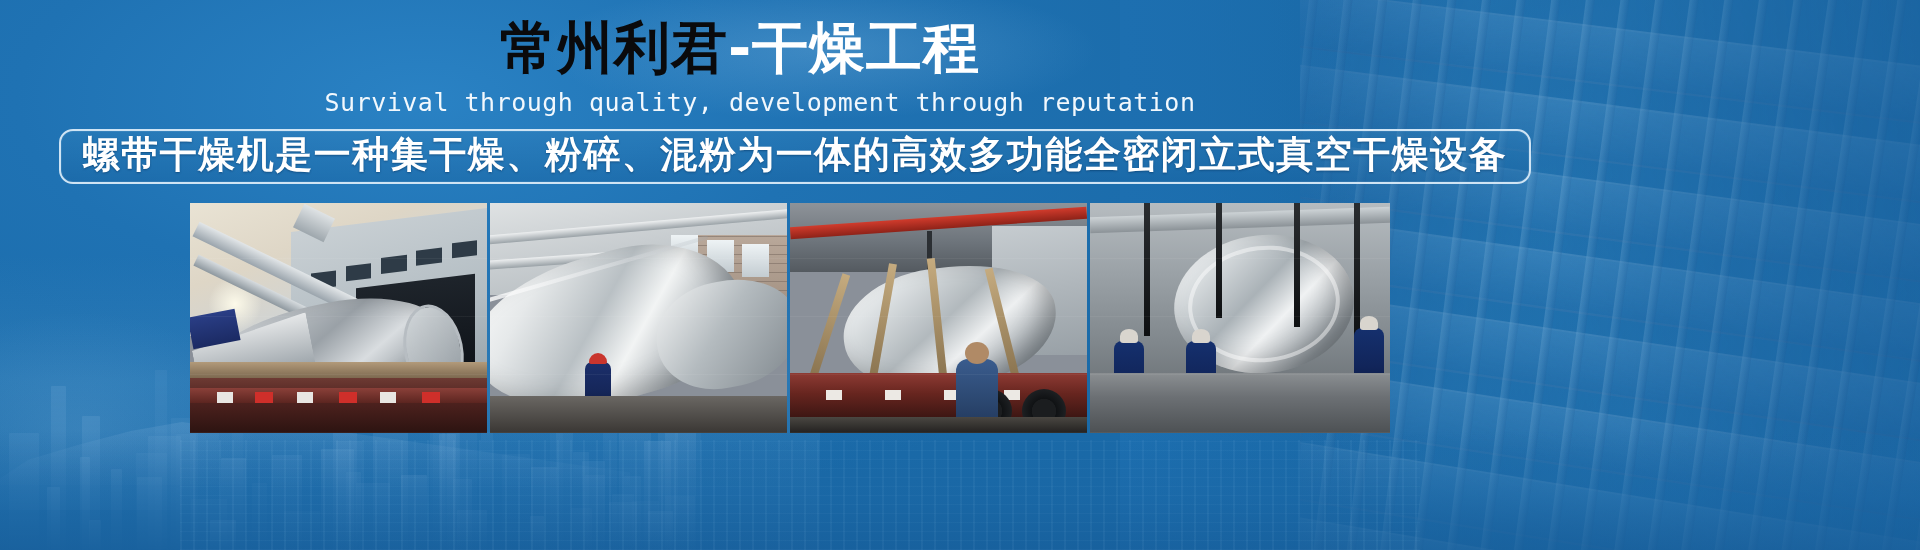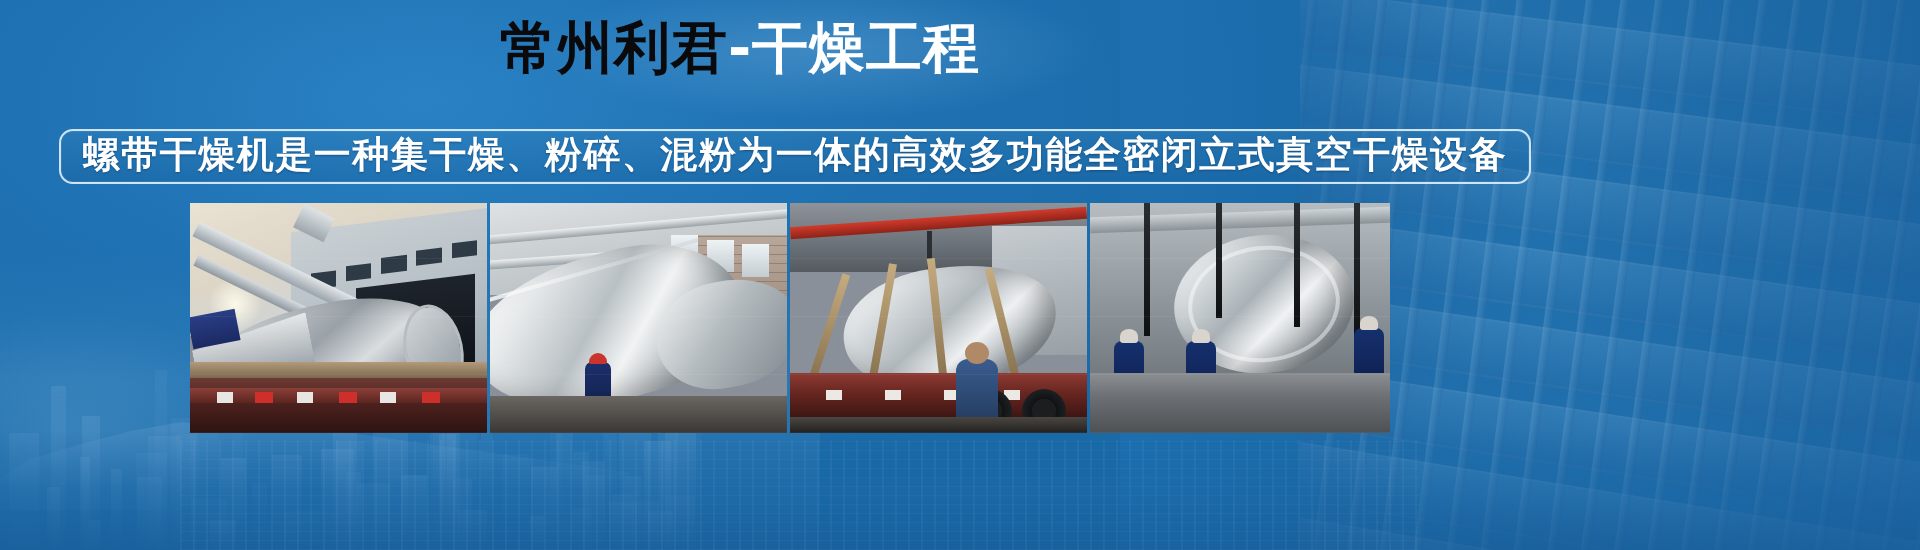--- a/index.html
+++ b/index.html
@@ -384,20 +384,21 @@
   </div>
   <div class="tower-fade"></div>
 
   <div class="bottom-tex"></div>
   <div class="glow"></div>
 
   <div class="headline">
     <span class="dark">常州利君</span><span class="light">-干燥工程</span>
   </div>
 
+  <div class="tagline">Survival through quality, development through reputation</div>
 
   <div class="slogan-wrap">
     <div class="slogan-box">
       <div class="slogan">螺带干燥机是一种集干燥、粉碎、混粉为一体的高效多功能全密闭立式真空干燥设备</div>
     </div>
   </div>
 
   <div class="photo-strip">
 
     <div class="photo p1">

